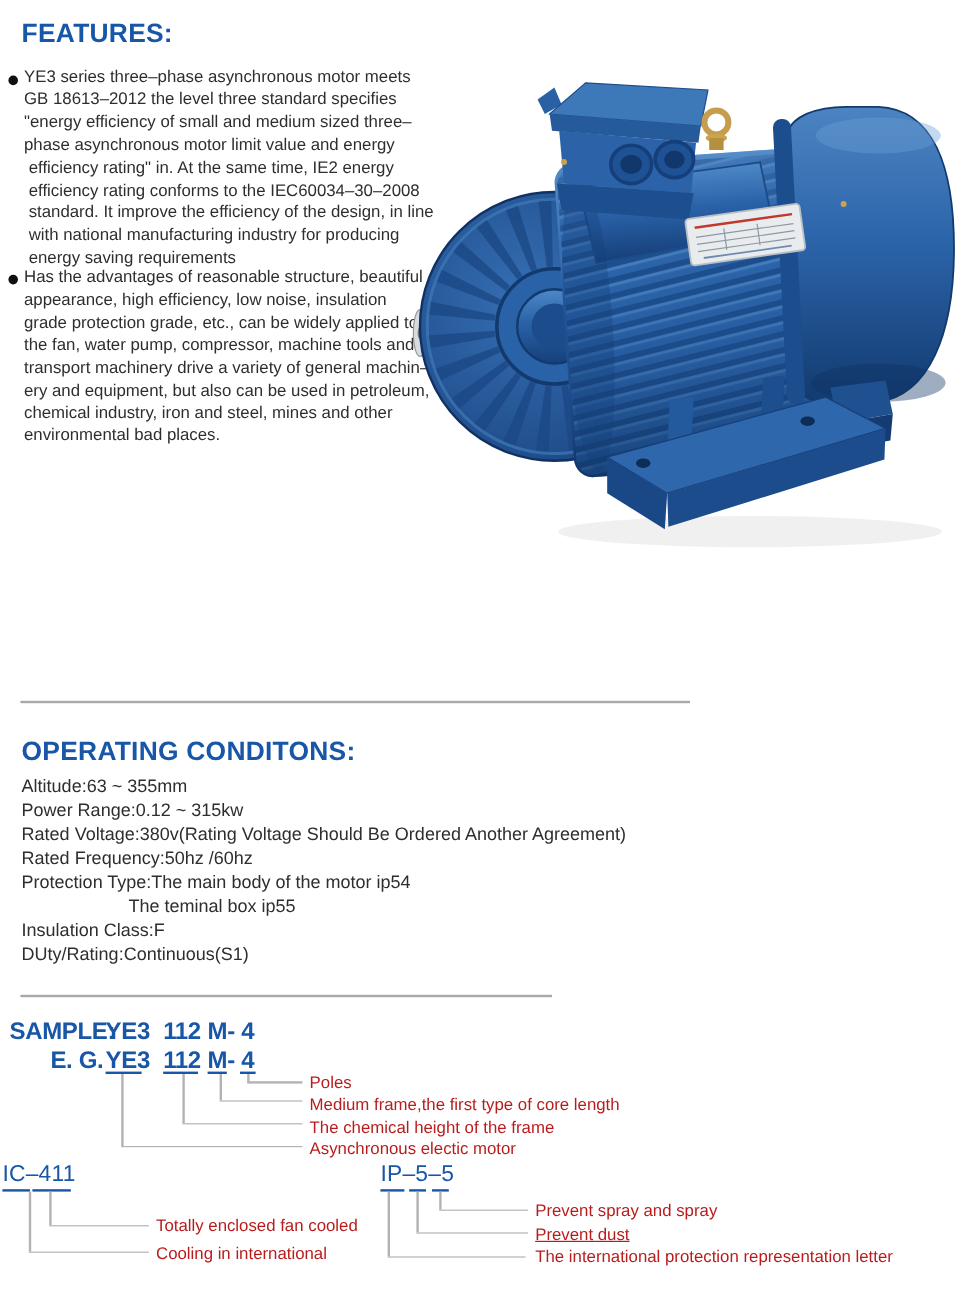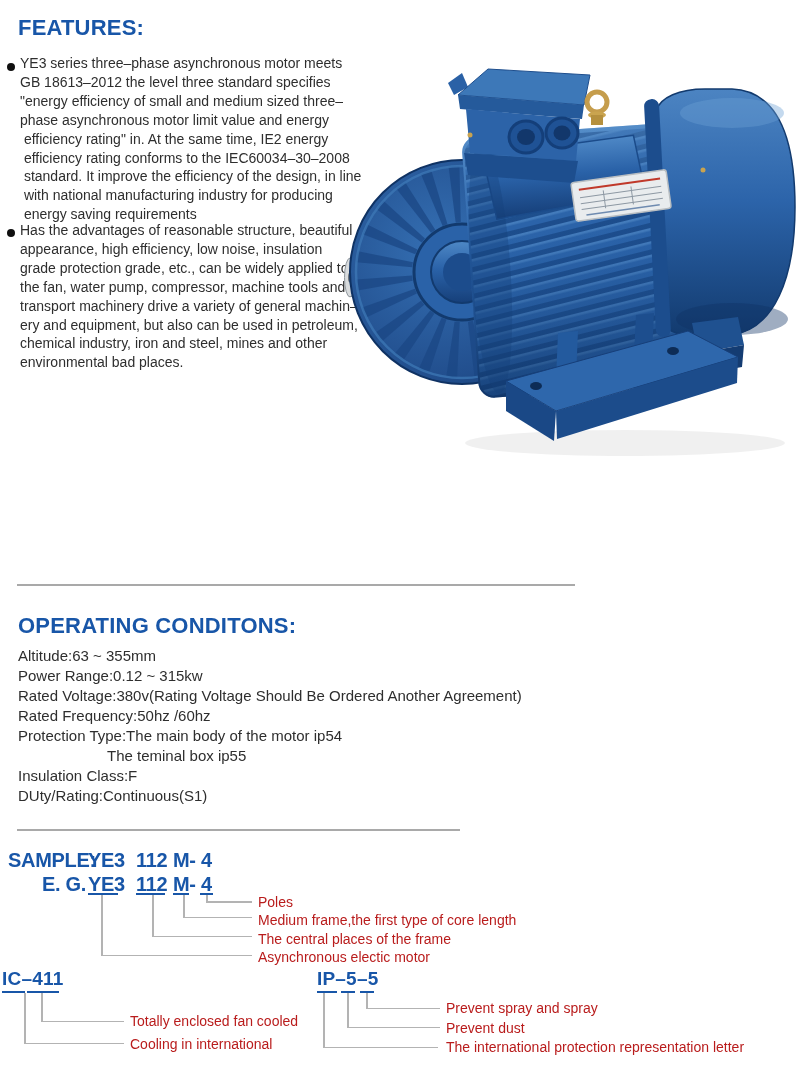--- a/index.html
+++ b/index.html
@@ -6,21 +6,21 @@
   body{width:800px;height:1088px;font-family:"Liberation Sans",sans-serif;}
   .page{position:relative;width:800px;height:1088px;background:#fff;overflow:hidden;}
   .heading{position:absolute;margin:0;color:#1856a8;font-weight:bold;font-size:22px;letter-spacing:.2px;white-space:nowrap;}
   .bullet-dot{position:absolute;left:7px;width:8px;height:8px;border-radius:50%;background:#101010;}
   .body-text{position:absolute;font-size:14px;line-height:18.9px;color:#2e2e2e;white-space:pre-wrap;width:365px;}
   .divider{position:absolute;height:2px;background:#a9a9a9;}
   .op-lines{position:absolute;left:18px;top:646px;}
   .op-line{font-size:15px;line-height:20px;color:#2e2e2e;white-space:nowrap;}
   .op-line:nth-child(6){padding-left:89px;}
   .sample-tok{position:absolute;color:#1856a8;font-size:20px;font-weight:bold;letter-spacing:-.3px;white-space:nowrap;}
-  .blue-code{position:absolute;color:#1856a8;font-size:19px;letter-spacing:.2px;white-space:nowrap;font-weight:bold;}
+  .blue-code{position:absolute;color:#1856a8;font-size:19px;letter-spacing:.2px;white-space:nowrap;}
   .u-blue{position:absolute;height:2px;background:#1856a8;}
   .conn{position:absolute;background:#b3b3b3;}
   .conn.v{width:1.5px;}
   .conn.h{height:1.5px;}
   .callout{position:absolute;font-size:14px;color:#b91c1c;white-space:nowrap;}
   .motor{position:absolute;left:340px;top:45px;width:460px;height:415px;}
 </style>
 </head>
 <body>
 
@@ -200,21 +200,21 @@
   <div class="conn h" style="left:206px;top:901px;width:46px;"></div>
   <div class="conn v" style="left:183px;top:895px;height:22px;"></div>
   <div class="conn h" style="left:183px;top:916.5px;width:69px;"></div>
   <div class="conn v" style="left:152px;top:895px;height:41px;"></div>
   <div class="conn h" style="left:152px;top:935.5px;width:100px;"></div>
   <div class="conn v" style="left:101px;top:895px;height:60px;"></div>
   <div class="conn h" style="left:101px;top:954.5px;width:151px;"></div>
 
   <div class="callout" style="left:258px;top:894px;">Poles</div>
   <div class="callout" style="left:258px;top:912px;">Medium frame,the first type of core length</div>
-  <div class="callout" style="left:258px;top:930.5px;">The central places of the frame</div>
+  <div class="callout" style="left:258px;top:930.5px;">The chemical height of the frame</div>
   <div class="callout" style="left:258px;top:949px;">Asynchronous electic motor</div>
 
   <div class="blue-code" style="left:2px;top:968px;">IC–411</div>
   <div class="u-blue" style="left:2px;top:991px;width:23px;"></div>
   <div class="u-blue" style="left:27px;top:991px;width:32px;"></div>
   <div class="conn v" style="left:41px;top:993px;height:28px;"></div>
   <div class="conn h" style="left:41px;top:1020.5px;width:83px;"></div>
   <div class="conn v" style="left:24px;top:993px;height:50px;"></div>
   <div class="conn h" style="left:24px;top:1042.5px;width:100px;"></div>
   <div class="callout" style="left:130px;top:1013px;text-align:center;">Totally enclosed fan cooled</div>
@@ -224,16 +224,16 @@
   <div class="u-blue" style="left:317px;top:991px;width:20px;"></div>
   <div class="u-blue" style="left:341px;top:991px;width:14px;"></div>
   <div class="u-blue" style="left:360px;top:991px;width:14px;"></div>
   <div class="conn v" style="left:366px;top:993px;height:15px;"></div>
   <div class="conn h" style="left:366px;top:1007.5px;width:74px;"></div>
   <div class="conn v" style="left:347px;top:993px;height:34px;"></div>
   <div class="conn h" style="left:347px;top:1026.5px;width:93px;"></div>
   <div class="conn v" style="left:323px;top:993px;height:54px;"></div>
   <div class="conn h" style="left:323px;top:1046.5px;width:115px;"></div>
   <div class="callout" style="left:446px;top:1000px;">Prevent spray and spray</div>
-  <div class="callout" style="left:446px;top:1019.5px;">Prevent dust</div>
+  <div class="callout" style="left:446px;top:1019.5px;text-decoration:underline;">Prevent dust</div>
   <div class="callout" style="left:446px;top:1039px;">The international protection representation letter</div>
 
 </div>
 
 </body></html>

